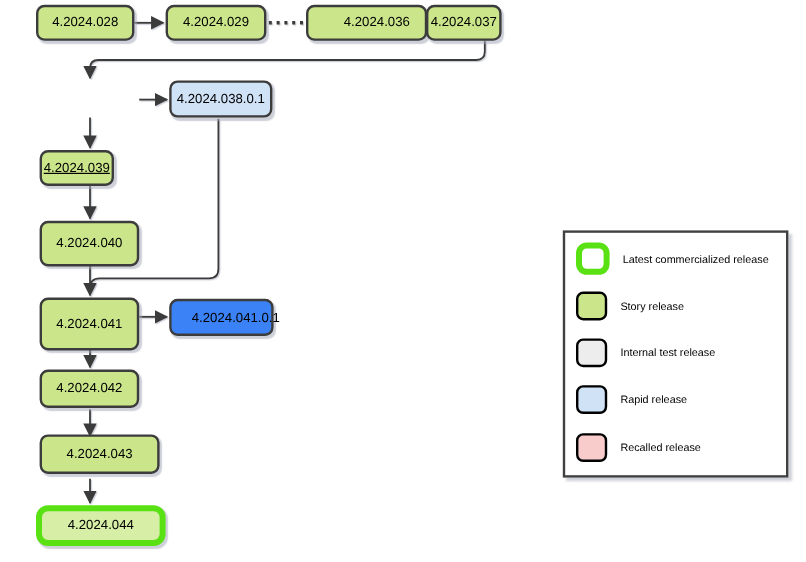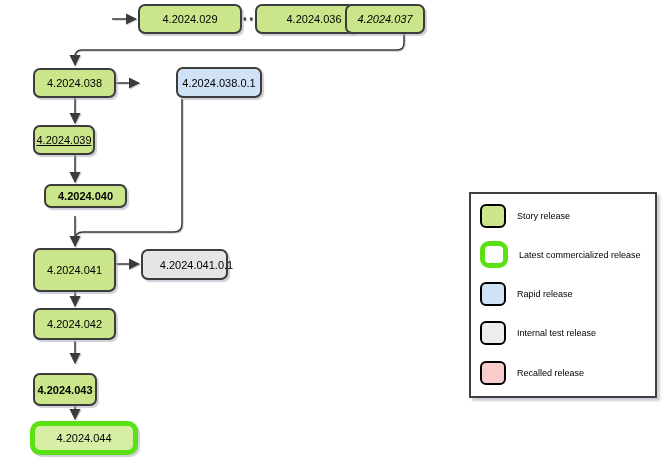--- a/index.html
+++ b/index.html
@@ -11,21 +11,21 @@
   svg.edges g { filter: drop-shadow(1.5px 1.5px 0.5px rgba(165,170,185,0.55)); }
 
   .node {
     position:absolute; box-sizing:border-box;
     display:flex; align-items:center; justify-content:center;
     background:#cbe68a; border:2px solid #3c3c3c; border-radius:7px;
     font-size:11px; color:#000; white-space:nowrap;
     box-shadow:2px 2px 1px rgba(165,170,185,0.55);
   }
   .node.rapid    { background:#cfe2f6; }
-  .node.internal { background:#e5e5e5;padding-left:24px; }
+  .node.internal { background:#3b82f6;padding-left:24px; }
   .node.latest   { background:#d6eea6; border:5px solid #5ae114; border-radius:10px; }
 
   .legend {
     position:absolute; left:469px; top:192px; width:188px; height:206px;
     box-sizing:border-box; background:#ffffff; border:2px solid #404040;
     box-shadow:3px 3px 2px rgba(165,170,185,0.55);
     display:flex; flex-direction:column; justify-content:space-between;
     padding:8px 4px 10px 9px;
   }
   .lrow { display:flex; align-items:center; height:27px; }
@@ -61,53 +61,53 @@
       <path d="M75,155 V182" marker-end="url(#arrow)"></path>
       <path d="M75,216 V246" marker-end="url(#arrow)"></path>
       <path d="M182,99 V224 Q182,232 174,232 H83 Q75,232 75,240"></path>
       <path d="M116,264 H139" marker-end="url(#arrow)"></path>
       <path d="M75,281 V306" marker-end="url(#arrow)"></path>
       <path d="M75,341 V363" marker-end="url(#arrow)"></path>
       <path d="M75,399 V419" marker-end="url(#arrow)"></path>
     </g>
   </svg>
 
-  <div class="node" style="left:138px;top:4px;width:104px;height:30px;">4.2024.029</div>
+  <div class="node" style="left:30px;top:4px;width:82px;height:30px;">4.2024.028</div>
+  <div class="node" style="left:138px;top:4px;width:84px;height:30px;">4.2024.029</div>
   <div class="node" style="left:255px;top:4px;width:101px;height:30px;padding-left:17px;">4.2024.036</div>
-  <div class="node" style="left:345px;top:4px;width:80px;height:30px;font-style:italic;">4.2024.037</div>
+  <div class="node" style="left:355px;top:4px;width:63px;height:30px;">4.2024.037</div>
 
-  <div class="node" style="left:33px;top:68px;width:83px;height:30px;">4.2024.038</div>
-  <div class="node rapid" style="left:141px;top:67px;width:86px;height:31px;margin-left:35px;">4.2024.038.0.1</div>
+  <div class="node rapid" style="left:141px;top:67px;width:86px;height:31px;">4.2024.038.0.1</div>
 
   <div class="node" style="left:33px;top:125px;width:62px;height:30px;text-decoration:underline;">4.2024.039</div>
-  <div class="node" style="left:44px;top:184px;width:83px;height:24px;font-weight:bold;">4.2024.040</div>
+  <div class="node" style="left:33px;top:184px;width:83px;height:38px;">4.2024.040</div>
 
   <div class="node" style="left:33px;top:248px;width:83px;height:44px;">4.2024.041</div>
   <div class="node internal" style="left:141px;top:249px;width:87px;height:31px;">4.2024.041.0.1</div>
 
   <div class="node" style="left:33px;top:308px;width:83px;height:32px;">4.2024.042</div>
-  <div class="node" style="left:33px;top:373px;width:64px;height:33px;font-weight:bold;">4.2024.043</div>
+  <div class="node" style="left:33px;top:362px;width:100px;height:33px;">4.2024.043</div>
   <div class="node latest" style="left:30px;top:421px;width:108px;height:34px;">4.2024.044</div>
 
   <div class="legend">
+    <div class="lrow">
+      <span class="sw latest"></span>
+      <span class="llabel">Latest commercialized release</span>
+    </div>
     <div class="lrow">
       <span class="sw"></span>
       <span class="llabel">Story release</span>
     </div>
     <div class="lrow">
-      <span class="sw latest"></span>
-      <span class="llabel">Latest commercialized release</span>
+      <span class="sw internal"></span>
+      <span class="llabel">Internal test release</span>
     </div>
     <div class="lrow">
       <span class="sw rapid"></span>
       <span class="llabel">Rapid release</span>
-    </div>
-    <div class="lrow">
-      <span class="sw internal"></span>
-      <span class="llabel">Internal test release</span>
     </div>
     <div class="lrow">
       <span class="sw recalled"></span>
       <span class="llabel">Recalled release</span>
     </div>
   </div>
 
 </div>
 
 </body></html>

